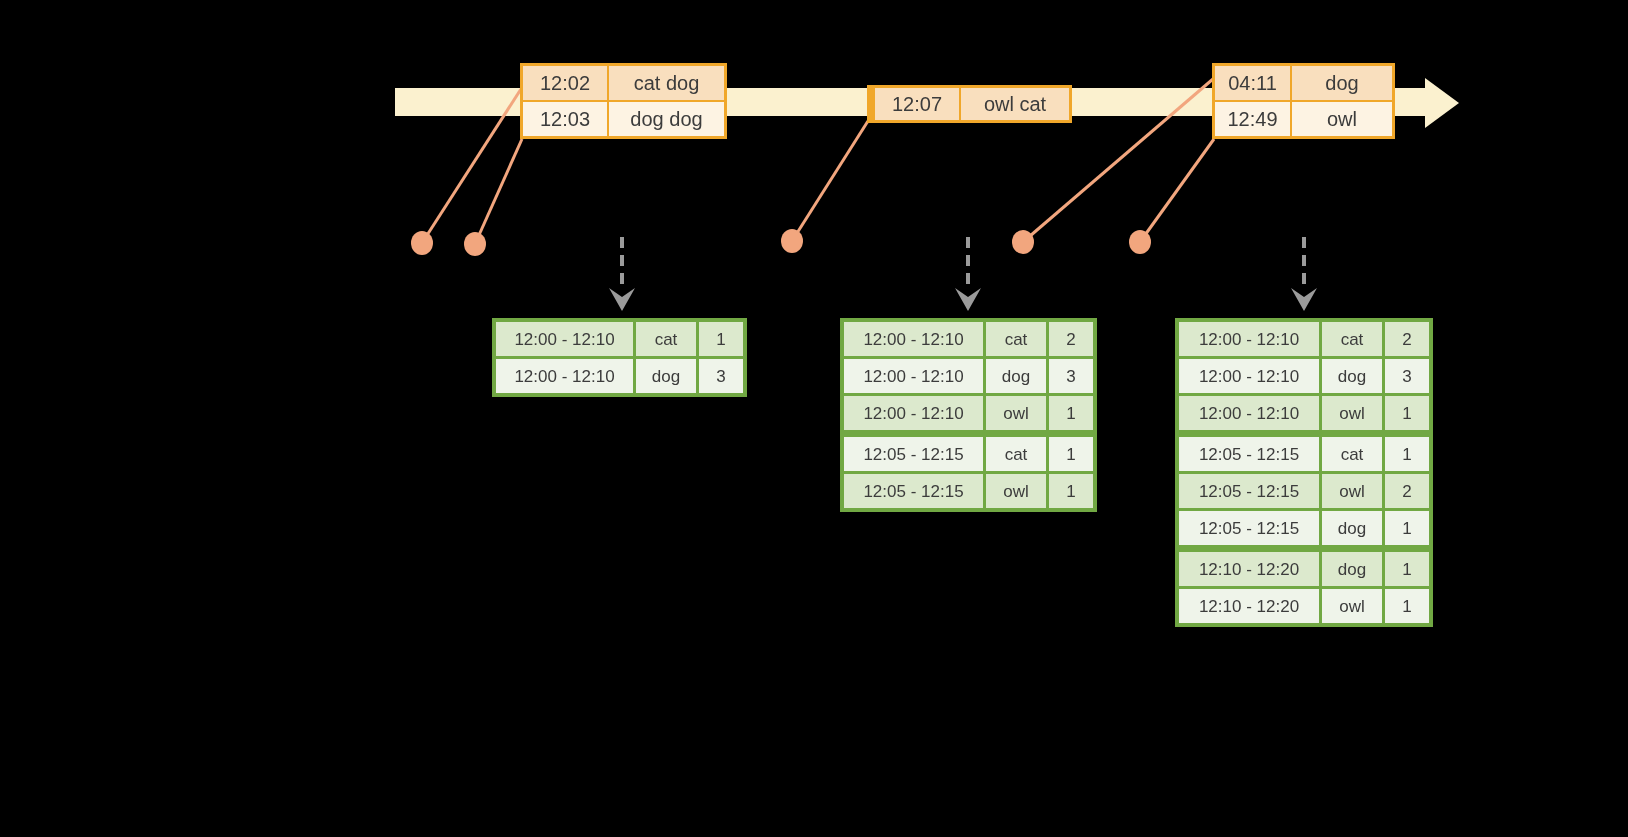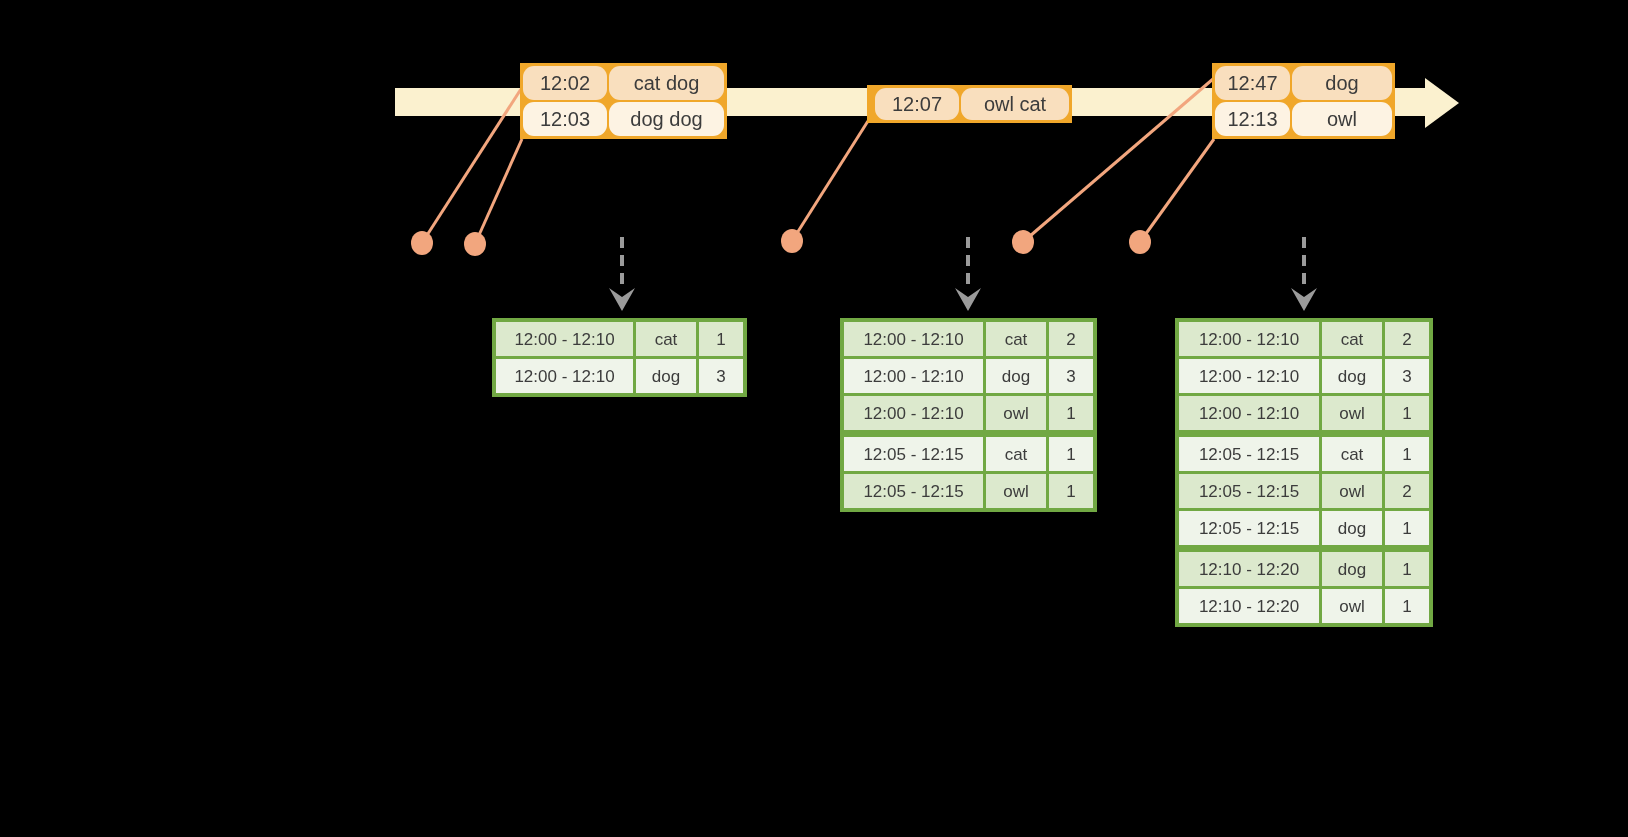--- a/index.html
+++ b/index.html
@@ -62,21 +62,20 @@
     gap: 2px;
     box-sizing: border-box;
   }
   .ebox-1 { left: 520px; top: 63px; width: 207px; grid-template-columns: 84px 1fr; grid-auto-rows: 34px; }
   .ebox-2 { left: 867px; top: 85px; width: 205px; grid-template-columns: 84px 1fr; grid-auto-rows: 32px; padding-left: 8px; }
   .ebox-3 { left: 1212px; top: 63px; width: 183px; grid-template-columns: 75px 1fr; grid-auto-rows: 34px; }
   .ebox-cell {
     display: flex; align-items: center; justify-content: center;
     font-size: 20px;
     line-height: 1;
-    border-radius: 11px;
   }
   .row-dark  { background: var(--event-row-dark); }
   .row-light { background: var(--event-row-light); }
 
   
   .rtable {
     position: absolute;
     z-index: 3;
     background: var(--table-border-green);
     padding: 4px;
@@ -148,23 +147,23 @@
       <div class="ebox-cell row-dark">12:02</div>
       <div class="ebox-cell row-dark">cat dog</div>
       <div class="ebox-cell row-light">12:03</div>
       <div class="ebox-cell row-light">dog dog</div>
     </div>
   <div class="ebox ebox-2">
       <div class="ebox-cell row-dark">12:07</div>
       <div class="ebox-cell row-dark">owl cat</div>
     </div>
   <div class="ebox ebox-3">
-      <div class="ebox-cell row-dark">12:47</div>
+      <div class="ebox-cell row-dark">04:11</div>
       <div class="ebox-cell row-dark">dog</div>
-      <div class="ebox-cell row-light">12:13</div>
+      <div class="ebox-cell row-light">12:49</div>
       <div class="ebox-cell row-light">owl</div>
     </div>
 
   <div class="rtable rtable-1">
       <div class="rtable-group">
         <div class="rt-cell rt-window g-dark">12:00 - 12:10</div>
         <div class="rt-cell rt-word g-dark">cat</div>
         <div class="rt-cell rt-count g-dark">1</div>
         <div class="rt-cell rt-window g-light">12:00 - 12:10</div>
         <div class="rt-cell rt-word g-light">dog</div>

